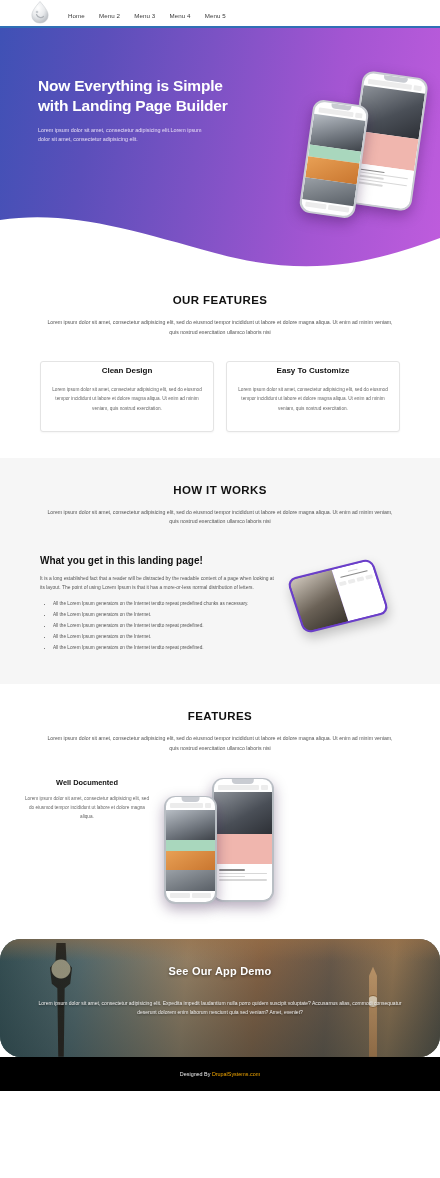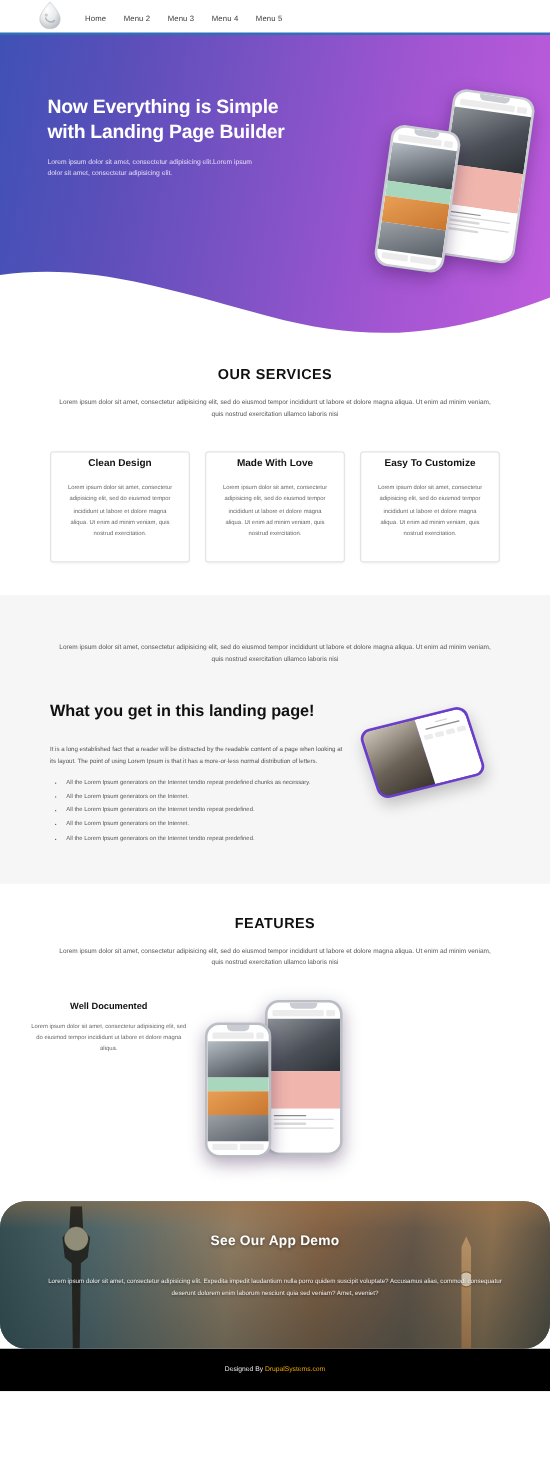--- a/index.html
+++ b/index.html
@@ -191,24 +191,24 @@
 
   
   .hiw-row{
     display:flex;
     padding:28px 40px 4px;
     gap:14px;
     align-items:flex-start;
   }
   .hiw-left{ flex:1; }
   .hiw-left h3{
-    font-size:13px;
+    font-size:10px;
     font-weight:bold;
     color:#111;
-    margin-bottom:21px;
+    margin-bottom:9px;
   }
   .hiw-left p{
     font-size:4.9px;
     line-height:1.8;
     color:#555;
     margin-bottom:6px;
   }
   .hiw-left ul{
     padding-left:13px;
   }
@@ -439,40 +439,37 @@
 
   <div class="hero-inner">
     <div class="hero-copy">
       <h1 class="hero-title">Now Everything is Simple with Landing Page Builder</h1>
       <p class="hero-sub">Lorem ipsum dolor sit amet, consectetur adipisicing elit.Lorem ipsum dolor sit amet, consectetur adipisicing elit.</p>
     </div>
   </div>
 </header>
 
 <section class="section">
-  <h2 class="sec-title">OUR SERVICES</h2>
+  <h2 class="sec-title">OUR FEATURES</h2>
   <p class="sec-sub">Lorem ipsum dolor sit amet, consectetur adipisicing elit, sed do eiusmod tempor incididunt ut labore et dolore magna aliqua. Ut enim ad minim veniam, quis nostrud exercitation ullamco laboris nisi</p>
 
   <div class="cards">
     <div class="card">
       <h3>Clean Design</h3>
       <p>Lorem ipsum dolor sit amet, consectetur adipisicing elit, sed do eiusmod tempor incididunt ut labore et dolore magna aliqua. Ut enim ad minim veniam, quis nostrud exercitation.</p>
     </div>
     <div class="card">
-      <h3>Made With Love</h3>
-      <p>Lorem ipsum dolor sit amet, consectetur adipisicing elit, sed do eiusmod tempor incididunt ut labore et dolore magna aliqua. Ut enim ad minim veniam, quis nostrud exercitation.</p>
-    </div>
-    <div class="card">
       <h3>Easy To Customize</h3>
       <p>Lorem ipsum dolor sit amet, consectetur adipisicing elit, sed do eiusmod tempor incididunt ut labore et dolore magna aliqua. Ut enim ad minim veniam, quis nostrud exercitation.</p>
     </div>
   </div>
 </section>
 
 <section class="section gray">
+  <h2 class="sec-title">HOW IT WORKS</h2>
   <p class="sec-sub">Lorem ipsum dolor sit amet, consectetur adipisicing elit, sed do eiusmod tempor incididunt ut labore et dolore magna aliqua. Ut enim ad minim veniam, quis nostrud exercitation ullamco laboris nisi</p>
 
   <div class="hiw-row">
     <div class="hiw-left">
       <h3>What you get in this landing page!</h3>
       <p>It is a long established fact that a reader will be distracted by the readable content of a page when looking at its layout. The point of using Lorem Ipsum is that it has a more-or-less normal distribution of letters.</p>
       <ul>
         <li>All the Lorem Ipsum generators on the Internet tendto repeat predefined chunks as necessary.</li>
         <li>All the Lorem Ipsum generators on the Internet.</li>
         <li>All the Lorem Ipsum generators on the Internet tendto repeat predefined.</li>

